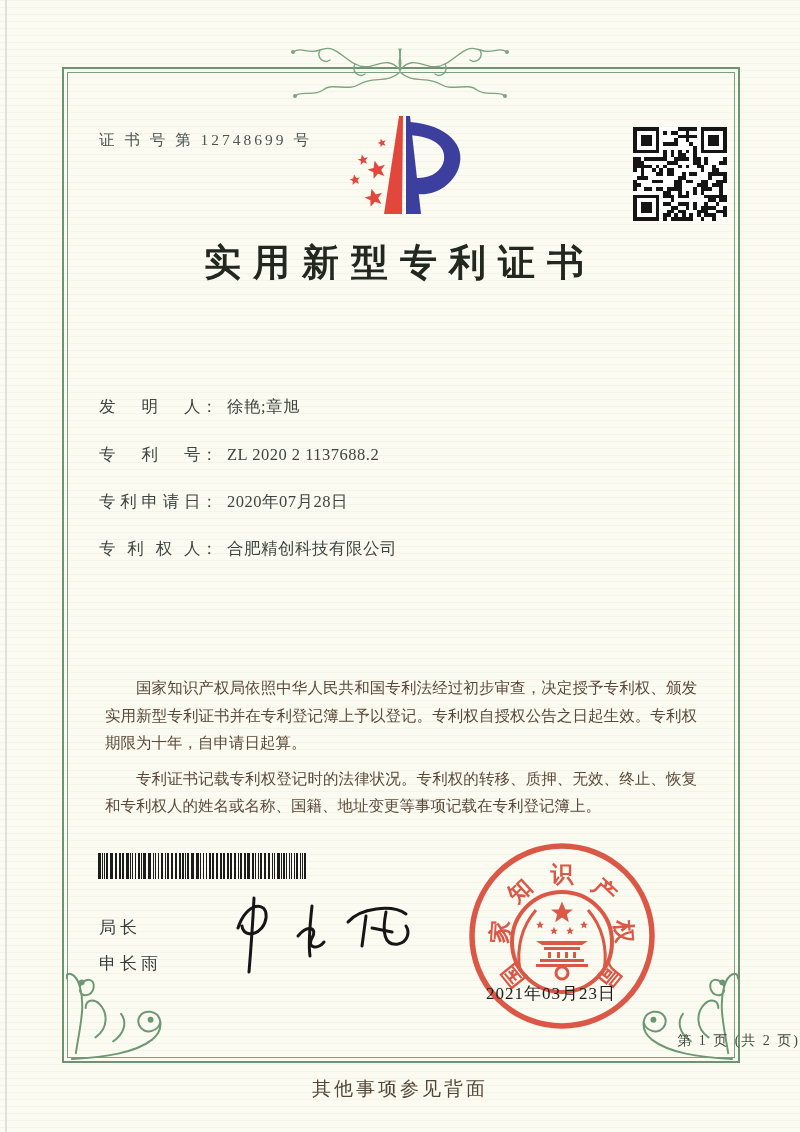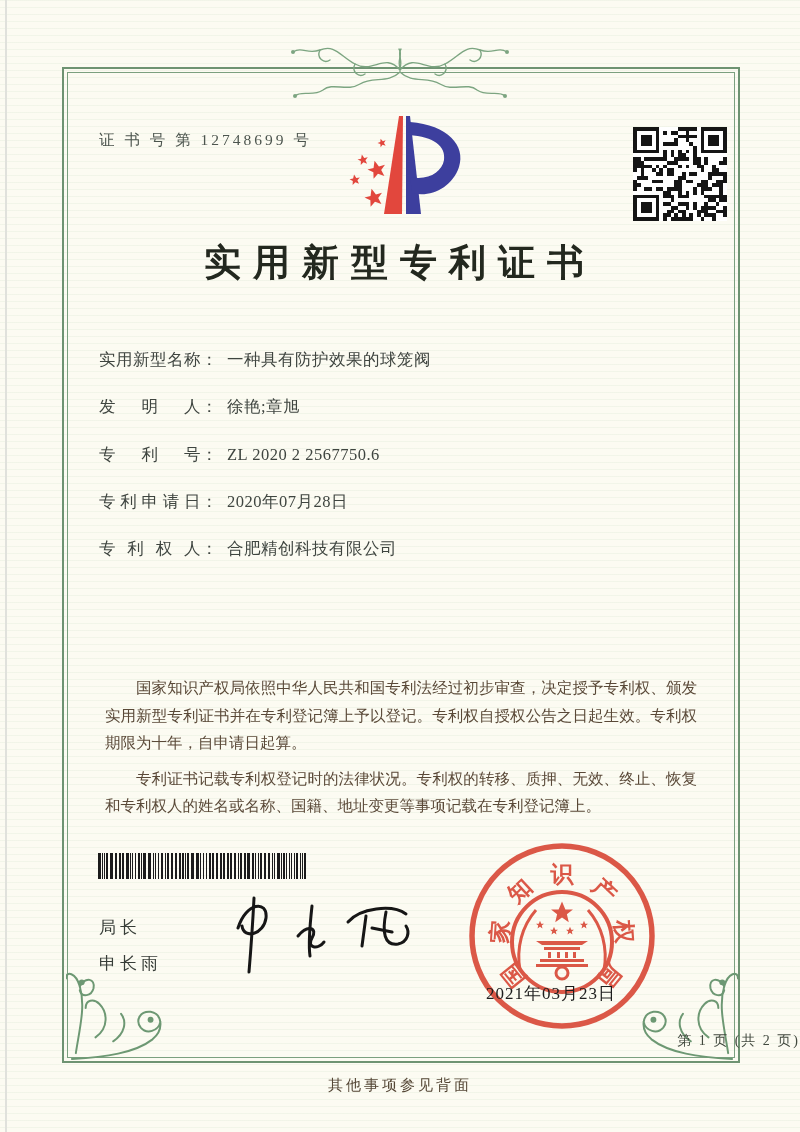--- a/index.html
+++ b/index.html
@@ -44,21 +44,21 @@
   }
   .bodytext p{margin:8px;text-indent:2em;}
   .barcode-box{position:absolute;left:98px;top:853px;width:212px;height:26px;}
   .signer-title{position:absolute;left:99px;top:916px;font-size:17px;color:#373d38;letter-spacing:4px;}
   .signer-name{position:absolute;left:99px;top:952px;font-size:17px;color:#373d38;letter-spacing:4px;}
   .sig-svg{position:absolute;left:220px;top:888px;}
   .seal-svg{position:absolute;left:462px;top:836px;opacity:0.93;}
   .seal-char{font-family:"Liberation Serif",serif;font-weight:bold;font-size:23px;fill:#d94c3b;text-anchor:middle;dominant-baseline:central;}
   .seal-date{position:absolute;left:486px;top:982px;width:170px;font-size:17px;color:#1d1d1d;letter-spacing:1px;}
   .page-num{position:absolute;left:0;right:0;top:1032px;text-align:right;font-size:14px;color:#42493f;letter-spacing:2px;}
-  .back-note{position:absolute;left:0;right:0;top:1076px;text-align:center;font-size:15px;color:#544635;letter-spacing:3px;}
+  .back-note{position:absolute;left:0;right:0;top:1076px;text-align:center;font-size:19px;color:#544635;letter-spacing:3px;}
   .orn{stroke:#6d9873;stroke-width:2;fill:none;stroke-linecap:round;}
   .orn-thin{stroke:#7ca581;stroke-width:1.4;fill:none;stroke-linecap:round;}
   svg{display:block;}
 </style>
 </head>
 <body>
 
 <div class="page">
   <div class="scan-edge"></div>
 
@@ -424,28 +424,25 @@
         <rect x="13" y="24" width="1" height="1"></rect>
         <rect x="14" y="24" width="1" height="1"></rect>
         <rect x="15" y="24" width="1" height="1"></rect>
         <rect x="18" y="24" width="1" height="1"></rect>
         <rect x="21" y="24" width="1" height="1"></rect>
       </g>
   </svg>
 
   <div class="title">实用新型专利证书</div>
 
-  <div class="f-row" style="top:348px;">
-    <span class="lbl">实用新型名称</span><span class="colon">：</span><span class="val">一种具有防护效果的球笼阀</span>
-  </div>
   <div class="f-row" style="top:395px;">
     <span class="lbl">发明人</span><span class="colon">：</span><span class="val">徐艳;章旭</span>
   </div>
   <div class="f-row" style="top:443px;">
-    <span class="lbl">专利号</span><span class="colon">：</span><span class="val">ZL 2020 2 2567750.6</span>
+    <span class="lbl">专利号</span><span class="colon">：</span><span class="val">ZL 2020 2 1137688.2</span>
   </div>
   <div class="f-row" style="top:490px;">
     <span class="lbl">专利申请日</span><span class="colon">：</span><span class="val">2020年07月28日</span>
   </div>
   <div class="f-row" style="top:537px;">
     <span class="lbl">专利权人</span><span class="colon">：</span><span class="val">合肥精创科技有限公司</span>
   </div>
 
   <div class="bodytext">
     <p>国家知识产权局依照中华人民共和国专利法经过初步审查，决定授予专利权、颁发实用新型专利证书并在专利登记簿上予以登记。专利权自授权公告之日起生效。专利权期限为十年，自申请日起算。</p>

